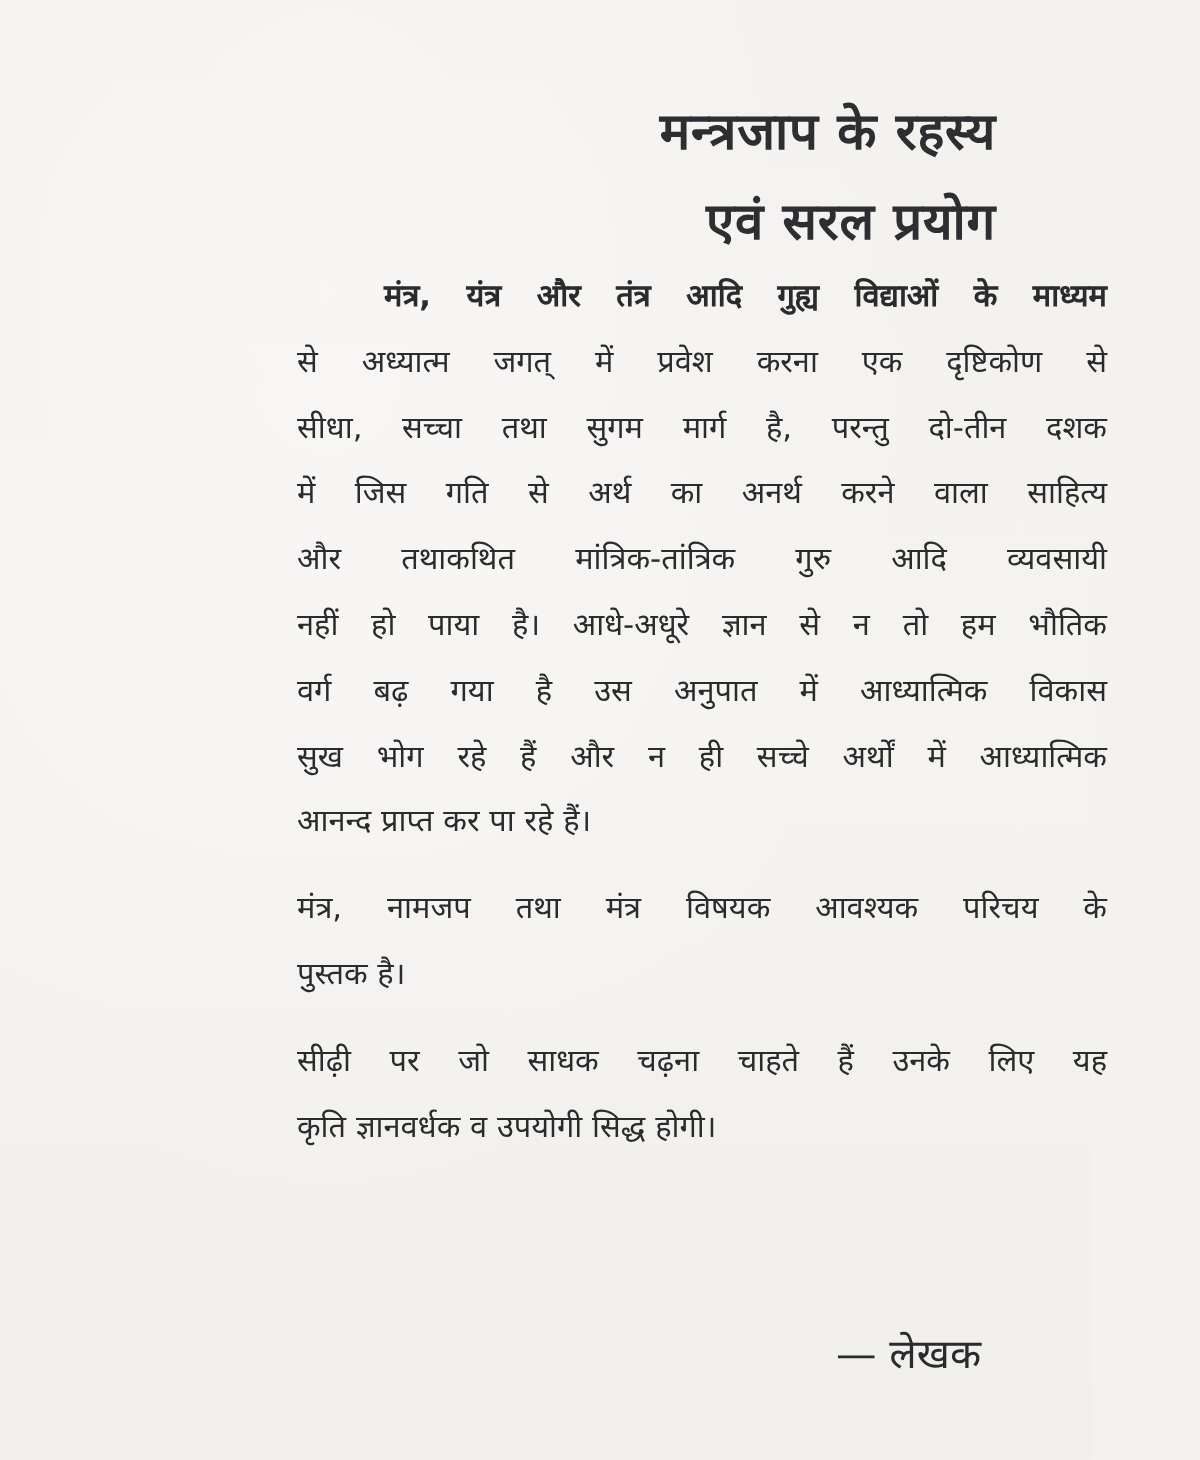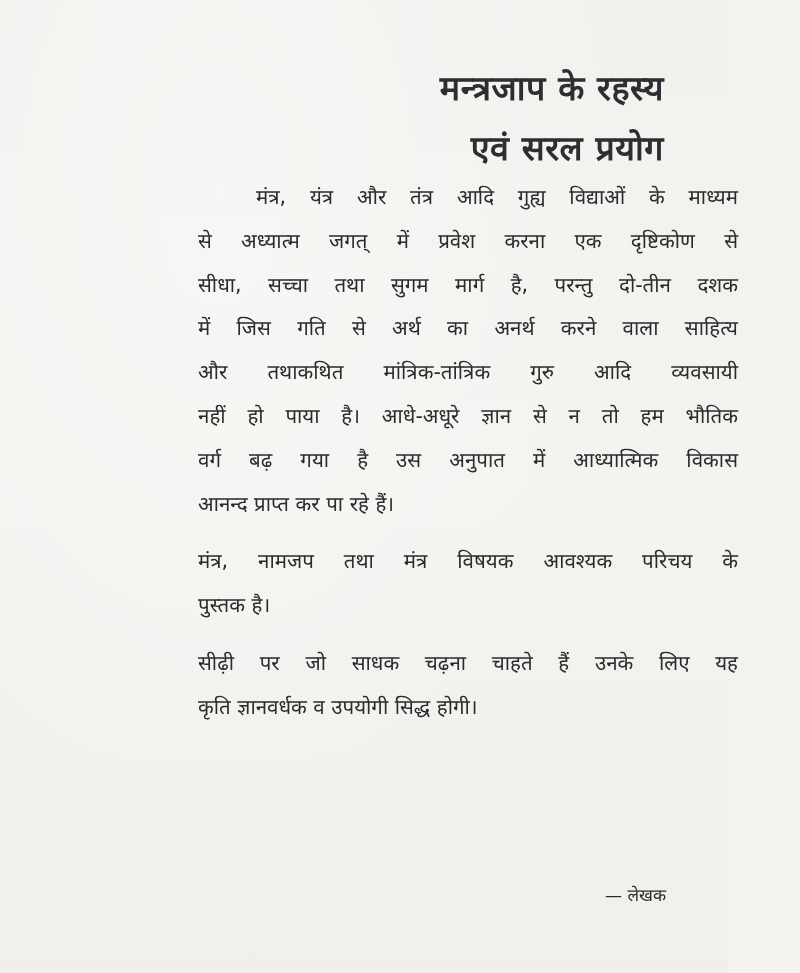--- a/index.html
+++ b/index.html
@@ -54,29 +54,30 @@
     color: #2b2a2c;
   }
   .line {
     display: block;
     text-align: justify;
     text-align-last: justify;
     white-space: nowrap;
   }
   .line.first {
     padding-left: 58px;
+    font-weight: bold;
   }
   .line.last {
     text-align-last: left;
   }
   .signature {
     position: absolute;
-    right: 62px;
+    right: 74px;
     top: 883px;
-    font-size: 17px;
+    font-size: 27px;
     color: #2b2a2c;
   }
 </style>
 </head>
 <body>
 
 <div class="page">
 
   <div class="bleed" style="left:40px; top:8px;">&nbsp;</div>
 
@@ -88,20 +89,21 @@
   <div class="body-text">
 
     <div class="para-block" style="margin-bottom:14px;">
       <span class="line first">मंत्र, यंत्र और तंत्र आदि गुह्य विद्याओं के माध्यम</span>
       <span class="line">से अध्यात्म जगत् में प्रवेश करना एक दृष्टिकोण से</span>
       <span class="line">सीधा, सच्चा तथा सुगम मार्ग है, परन्तु दो-तीन दशक</span>
       <span class="line">में जिस गति से अर्थ का अनर्थ करने वाला साहित्य</span>
       <span class="line">और तथाकथित मांत्रिक-तांत्रिक गुरु आदि व्यवसायी</span>
       <span class="line">नहीं हो पाया है। आधे-अधूरे ज्ञान से न तो हम भौतिक</span>
       <span class="line">वर्ग बढ़ गया है उस अनुपात में आध्यात्मिक विकास</span>
+      <span class="line">सुख भोग रहे हैं और न ही सच्चे अर्थों में आध्यात्मिक</span>
       <span class="line last">आनन्द प्राप्त कर पा रहे हैं।</span>
     </div>
 
     <div class="para-block" style="margin-bottom:14px;">
       <span class="line">मंत्र, नामजप तथा मंत्र विषयक आवश्यक परिचय के</span>
       <span class="line last">पुस्तक है।</span>
     </div>
 
     <div class="para-block">
       <span class="line">सीढ़ी पर जो साधक चढ़ना चाहते हैं उनके लिए यह</span>

